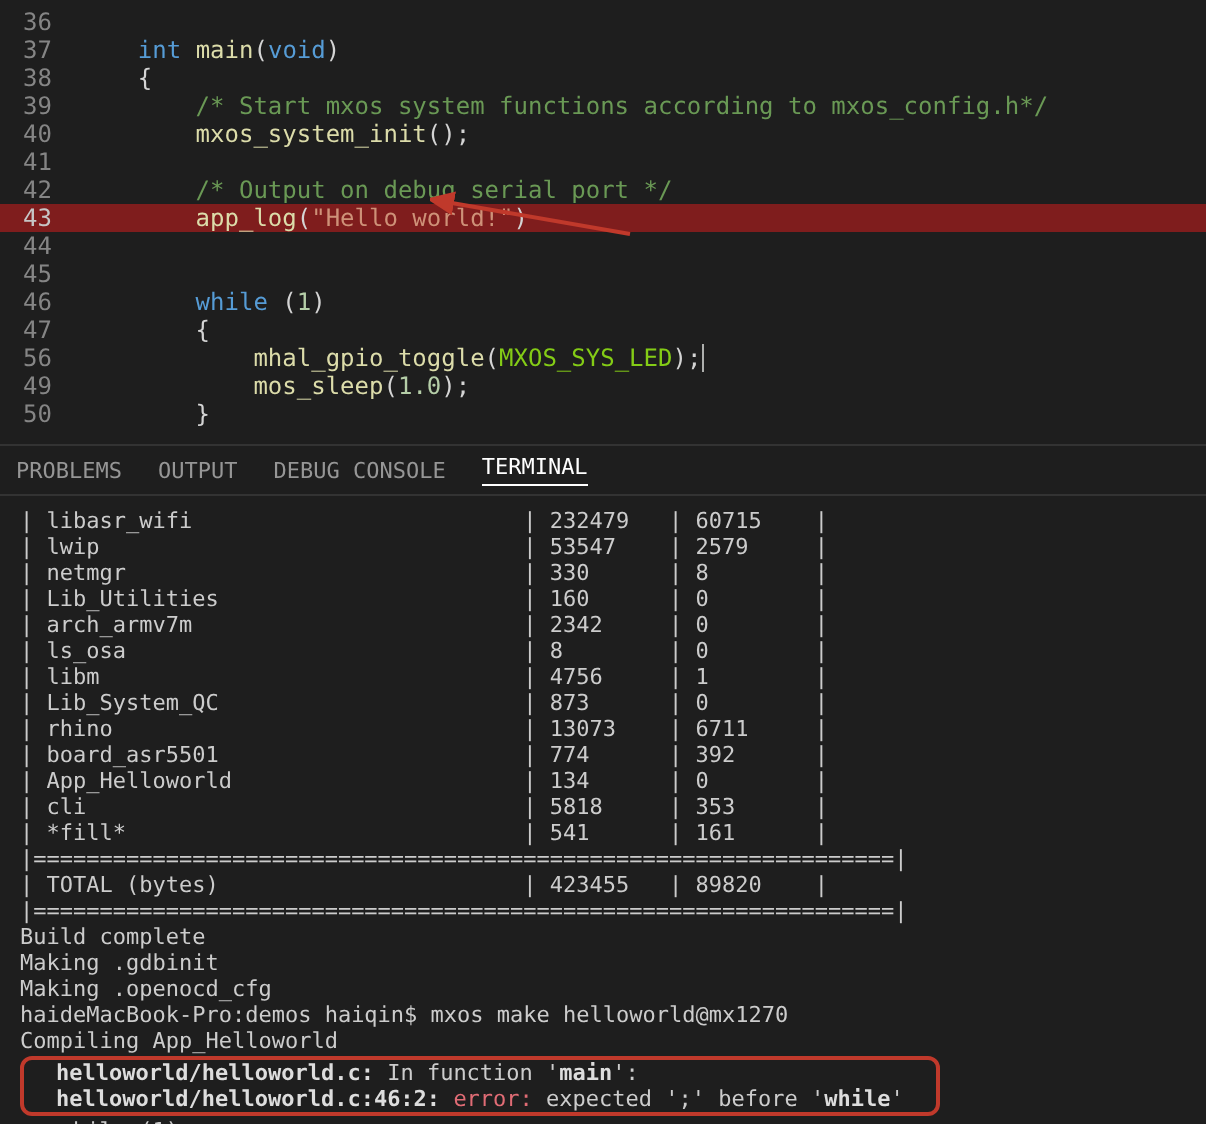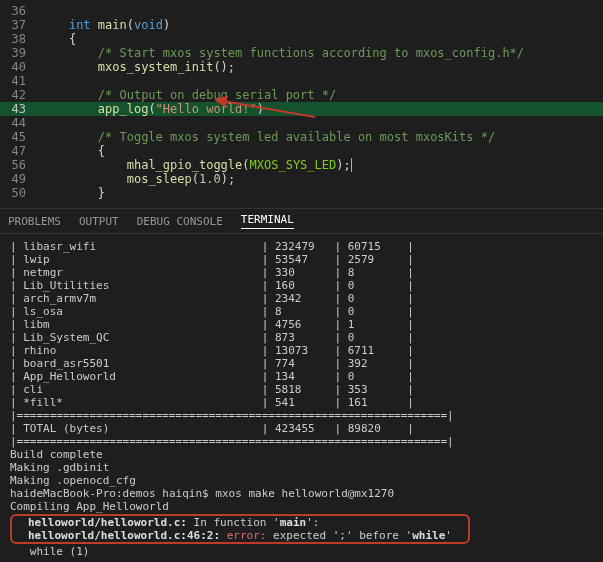--- a/index.html
+++ b/index.html
@@ -1,21 +1,21 @@
 <!DOCTYPE html>
 <html><head>
 <meta charset="utf-8">
 <style>
 * { margin:0; padding:0; box-sizing:border-box; }
 body { background:#1e1e1e; color:#d4d4d4; font-family:Menlo,Monaco,Consolas,monospace; font-size:12px; width:603px; height:562px; overflow:hidden; }
 .editor { position:relative; padding:4px 0 8px 0; }
 .line { display:flex; min-height:14px; line-height:14px;align-items:center; }
 .line-num { width:40px; text-align:right; color:#858585; padding-right:14px; user-select:none; }
 .line.active .line-num { color:#c6c6c6; }
-.line.active { background:#14532d; }
+.line.active { background:#7f1d1d; }
 .code { white-space:pre; }
 .kw { color:#569cd6; }
 .fn { color:#dcdcaa; }
 .str { color:#ce9178; }
 .num { color:#b5cea8; }
 .cmt { color:#6a9955; }
 .const { color:#84cc16; }
 .cursor { border-right:1px solid #aeafad; }
 .arrow-svg { position:absolute; }
 .tabs { display:flex; border-top:1px solid #333; border-bottom:1px solid #333; background:#1e1e1e; padding:0 8px; height:26px; align-items:center; gap:18px; font-size:11px; }
@@ -70,21 +70,24 @@
     <div class="line active">
       <span class="line-num">43</span>
       <span class="code"><span>        </span><span class="fn">app_log</span><span>(</span><span class="str">"Hello world!"</span><span>)</span></span>
     </div>
     <div class="line">
       <span class="line-num">44</span>
       <span class="code"></span>
     </div>
     <div class="line">
       <span class="line-num">45</span>
-      <span class="code"><span>        </span><span class="cmt">/* Toggle mxos system led available on most mxosKits */</span></span>
+    </div>
+    <div class="line">
+      <span class="line-num">46</span>
+      <span class="code"><span>        </span><span class="kw">while</span><span> (</span><span class="num">1</span><span>)</span></span>
     </div>
     <div class="line">
       <span class="line-num">47</span>
       <span class="code"><span>        {</span></span>
     </div>
     <div class="line">
       <span class="line-num">56</span>
       <span class="code"><span>            </span><span class="fn">mhal_gpio_toggle</span><span>(</span><span class="const">MXOS_SYS_LED</span><span>);</span><span class="cursor"></span></span>
     </div>
     <div class="line">

